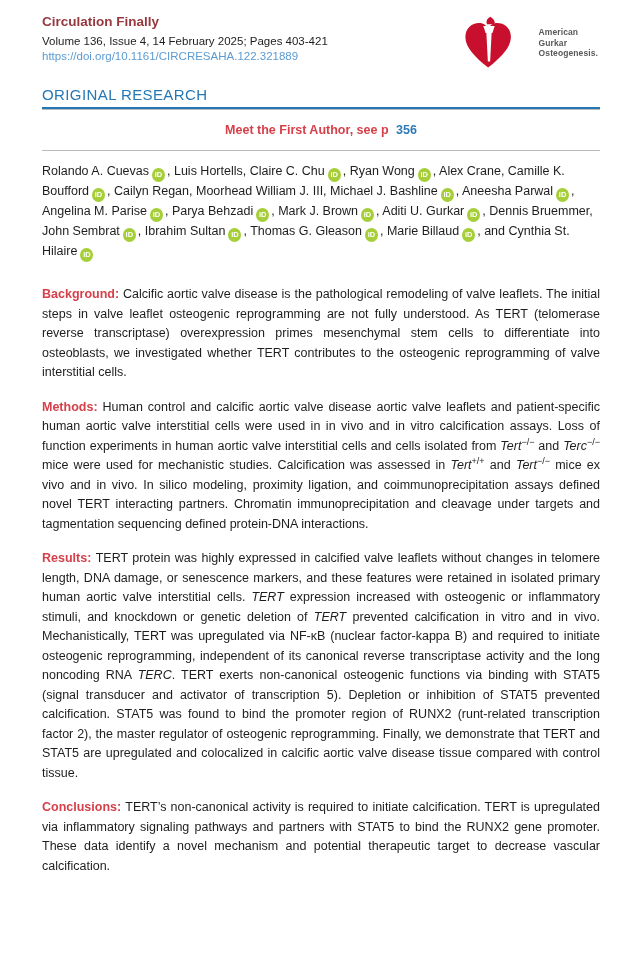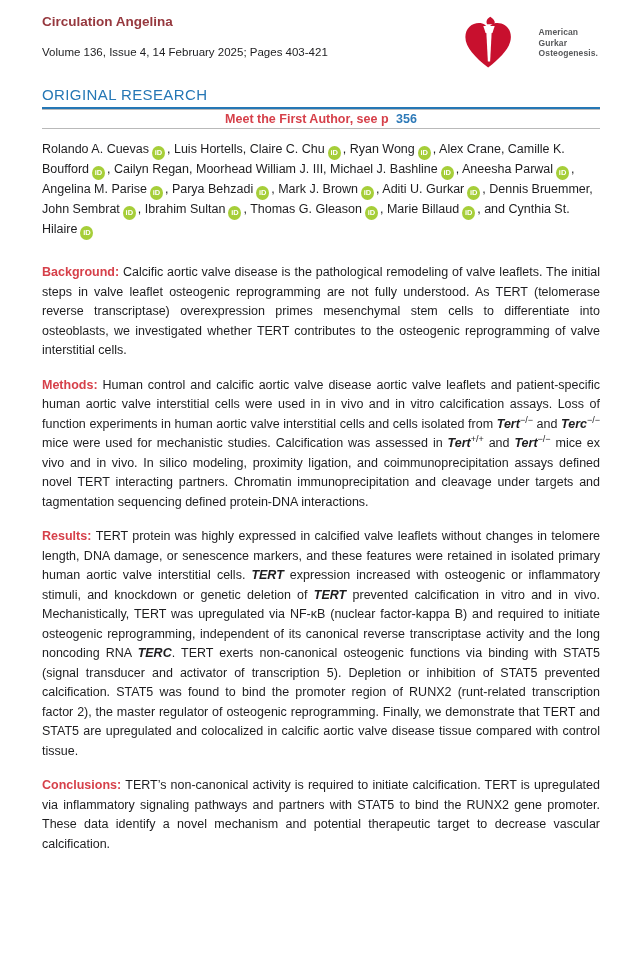--- a/index.html
+++ b/index.html
@@ -4,55 +4,56 @@
 <style>
   html,body{margin:0;padding:0;background:#ffffff;}
   .page{
     width:638px;height:956px;box-sizing:border-box;
     padding:14px 38px 18px 42px;background:#fff;overflow:hidden;
     font-family:"Liberation Sans","DejaVu Sans",sans-serif;color:#1d1d1f;
   }
   
   .masthead{display:flex;justify-content:space-between;align-items:flex-start;}
   .journal-name{color:#96383e;font-weight:bold;font-size:13.5px;}
-  .issue-line{font-size:11.5px;margin-top:17px;color:#1d1d1f;}
+  .issue-line{font-size:11.5px;margin-top:6px;color:#1d1d1f;}
   .doi-link{font-size:11.5px;color:#5b9bd1;margin-top:3px;display:block;text-decoration:none;cursor:pointer;}
   .aha-logo{display:flex;align-items:center;gap:22px;margin-top:2px;padding-right:2px;}
   .aha-text{font-size:8.5px;color:#58595b;line-height:1.25;font-weight:600;letter-spacing:.1px;}
   
   .kicker{margin-top:16px;font-size:15px;color:#2577b5;letter-spacing:.4px;
           border-bottom:2px solid #2577b5;padding-bottom:4px;}
   
   .article-title{font-size:19px;font-weight:bold;color:#111;line-height:1.32;margin:15px 0 14px;}
   
   .banner{border-top:1px solid #b9b9b9;border-bottom:1px solid #b9b9b9;text-align:center;
-          padding:2px 0;font-size:12.5px;font-weight:bold;}
+          padding:13px 0;font-size:12.5px;font-weight:bold;}
   .banner-text{color:#d6404a;}
   .banner-page{color:#2e7ab8;margin-left:4px;cursor:pointer;}
   
   .authors{font-size:12.5px;line-height:1.52;margin:11px 0 0;color:#1d1d1f;}
   .orcid{display:inline-block;width:13px;height:14px;border-radius:50%;background:#a6ce39;
          color:#fff;font-size:7.5px;font-weight:bold;text-align:center;line-height:13px;
          vertical-align:-2px;margin:2px 2px 0 3px;cursor:pointer;}
   
   .abstract{margin-top:23px;}
   .para{font-size:12.5px;line-height:1.56;text-align:justify;margin:0 0 15px;}
   .sec-label{color:#d6404a;font-weight:bold;}
-  .it{font-style:italic;font-weight:bold;}
+  .it{font-style:italic;}
   sup{font-size:9px;line-height:0;}
 </style>
 </head>
 <body>
 
 <div class="page">
 
   <header class="masthead">
     <div>
-      <div class="journal-name">Circulation Angelina</div>
+      <div class="journal-name">Circulation Finally</div>
       <div class="issue-line">Volume 136, Issue 4, 14 February 2025; Pages 403-421</div>
+      <a class="doi-link">https://doi.org/10.1161/CIRCRESAHA.122.321889</a>
     </div>
     <div class="aha-logo">
       <svg viewBox="0 0 64 60" width="56" height="54" aria-hidden="true">
         <path fill="#c8102e" d="M33.5 0c-3.6 2.2-5.3 4.9-3.7 8.6h8.1c2-3.1-.8-5.4-2.2-6.9-.7-.6-1.5-1.2-2.2-1.7z"></path>
         <path fill="#c8102e" d="M31 58C16 46 5 35 5 23 5 13 12.5 7 20.5 7c5.5 0 9 3 10.5 7 1.5-4 5-7 10.5-7C49.5 7 57 13 57 23c0 12-11 23-26 35z"></path>
         <path fill="#ffffff" d="M25.5 10.5h13l-2.6 8h-7.8z"></path>
         <path fill="#ffffff" d="M29 18.5h6l-1.7 32.5h-2.6z"></path>
       </svg>
       <div class="aha-text">
         <div>American</div>

